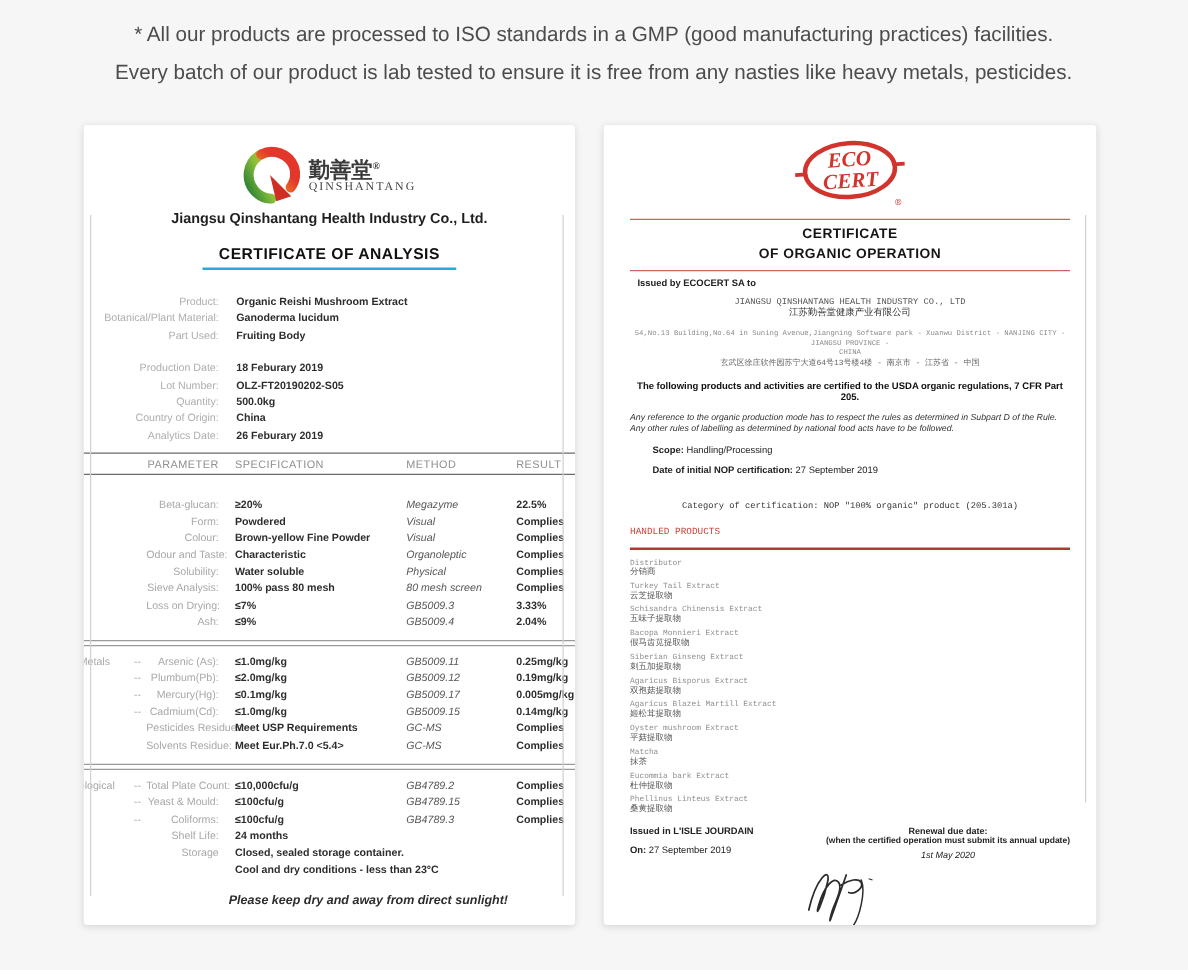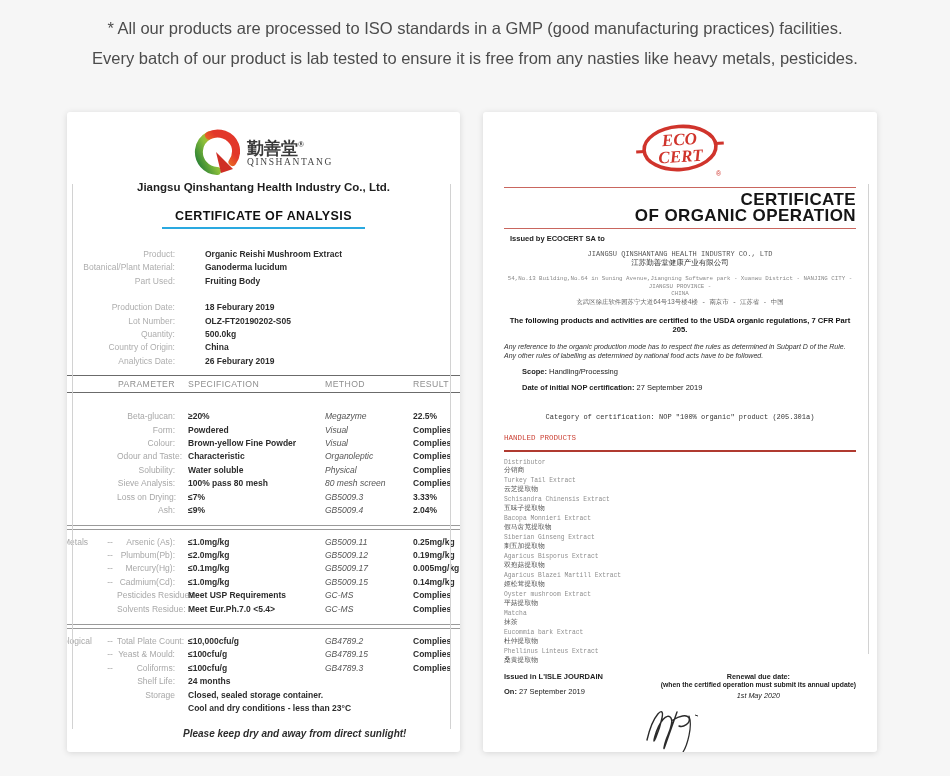--- a/index.html
+++ b/index.html
@@ -6,38 +6,38 @@
   body{
     width:950px;height:776px;position:relative;overflow:hidden;
     background:#f6f6f6;
     font-family:"Liberation Sans",sans-serif;
     -webkit-font-smoothing:antialiased;
   }
   
   .tagline{padding-top:13px;text-align:center;color:#4c4c4c;font-size:16.5px;line-height:30px;}
 
   
-  .card{position:absolute;top:112px;height:640px;background:#fff;border-radius:3px;
+  .card{position:absolute;top:100px;height:640px;background:#fff;border-radius:3px;
         box-shadow:0 1px 6px rgba(0,0,0,.13);overflow:hidden;}
   #coa-card{left:67px;width:393px;}
   #eco-card{left:483px;width:394px;}
   .vline{position:absolute;width:1px;background:#d2d2d2;}
 
   
   .coa-logo{margin-top:14px;display:flex;justify-content:center;align-items:center;gap:7px;height:52px;}
   .coa-logo-text{text-align:left;}
   .coa-logo-cn{font-family:"Liberation Serif",serif;font-size:17px;font-weight:bold;color:#3a3a3a;line-height:18px;}
   .coa-logo-reg{font-size:8px;vertical-align:super;color:#3a3a3a;}
   .coa-logo-en{font-family:Liberation Serif, serif;font-size:9.5px;letter-spacing:1.6px;color:#444;line-height:11px;}
   .coa-company{margin-top:3px;text-align:center;font-size:11.5px;font-weight:bold;color:#1f1f1f;}
   .coa-title-wrap{margin-top:13px;text-align:center;}
   .coa-title{display:inline-block;font-size:12.5px;font-weight:bold;letter-spacing:.4px;color:#111;
              border-bottom:2px solid #2aa9e0;padding:0 13px 4px;}
   .coa-info{margin-top:19px;font-size:8.5px;}
-  .coa-info-row{display:grid;grid-template-columns:108px 1fr;column-gap:30px;line-height:13.4px;}
+  .coa-info-row{display:grid;grid-template-columns:108px 1fr;column-gap:14px;line-height:13.4px;}
   .coa-info-row:nth-child(4){margin-top:13px;}
   .coa-info-label{text-align:right;color:#aeaeae;}
   .coa-info-value{font-weight:bold;color:#2d2d2d;}
   .coa-grid{display:grid;grid-template-columns:36px 14px 58px 150px 88px 1fr;}
   .coa-thead{margin-top:7px;border-top:1px solid #6b6b6b;border-bottom:1px solid #6b6b6b;
              padding:3px 0;color:#8f8f8f;font-size:8.7px;letter-spacing:.4px;}
   .h-param{grid-column:1/4;text-align:right;}
   .h-spec{padding-left:13px;}
   .coa-section{border-bottom:1px solid #9a9a9a;}
   .sec0{padding:17px 0 7px;}
@@ -51,21 +51,21 @@
   .c-method{font-style:italic;color:#555;}
   .c-result{font-weight:bold;color:#2d2d2d;}
   .coa-footnote{margin-top:13px;padding-left:88px;font-size:10px;font-weight:bold;font-style:italic;color:#2d2d2d;margin-left:28px;}
 
   
   .eco-inner{padding:0 21px;}
   .eco-logo{margin-top:8px;text-align:center;height:60px;}
   .redline{height:1px;background:#c9665e;}
   .redline.strong{height:2px;background:#b03a30;}
   #eco-line1{margin-top:7px;}
-  .eco-title{margin-top:4px;text-align:right;font-size:17px;font-weight:bold;color:#151515;line-height:15.5px;letter-spacing:.4px;}
+  .eco-title{margin-top:4px;text-align:center;font-size:11px;font-weight:bold;color:#151515;line-height:15.5px;letter-spacing:.4px;}
   #eco-line2{margin-top:5px;}
   .eco-issuedby{margin-top:5px;padding-left:6px;font-size:7.5px;font-weight:bold;color:#222;}
   .eco-company-en{margin-top:7px;text-align:center;font-family:"Liberation Mono",monospace;font-size:7px;color:#555;}
   .eco-company-cn{text-align:center;font-family:"Liberation Mono",monospace;font-size:7.5px;color:#333;line-height:10px;}
   .eco-address{margin-top:7px;text-align:center;font-family:"Liberation Mono",monospace;font-size:5.8px;color:#8a8a8a;line-height:7.5px;}
   .eco-address-cn{text-align:center;font-family:"Liberation Mono",monospace;font-size:6.4px;color:#666;line-height:9px;}
   .eco-usda{margin-top:9px;text-align:center;font-size:7.6px;font-weight:bold;color:#111;}
   .eco-ref{margin-top:8px;font-size:7px;font-style:italic;color:#333;line-height:9px;}
   .eco-scope,.eco-nop{margin-top:7px;padding-left:18px;font-size:7.5px;color:#222;}
   .eco-scope b,.eco-nop b{font-weight:bold;}

